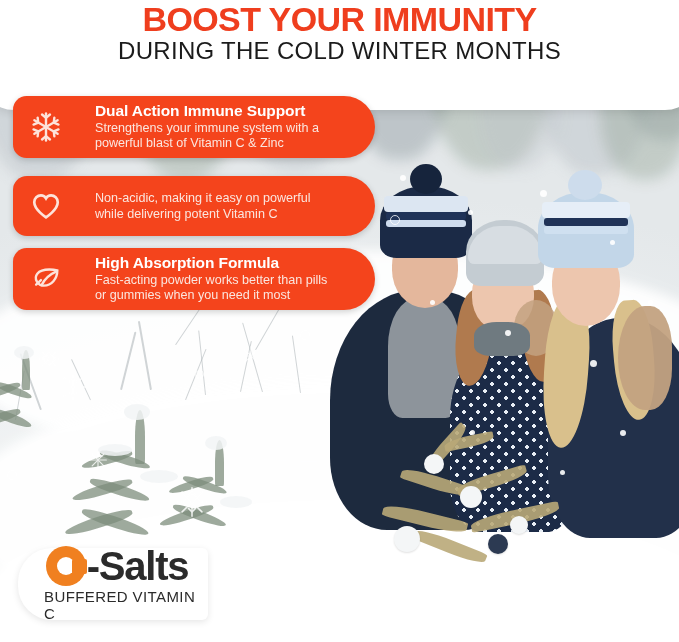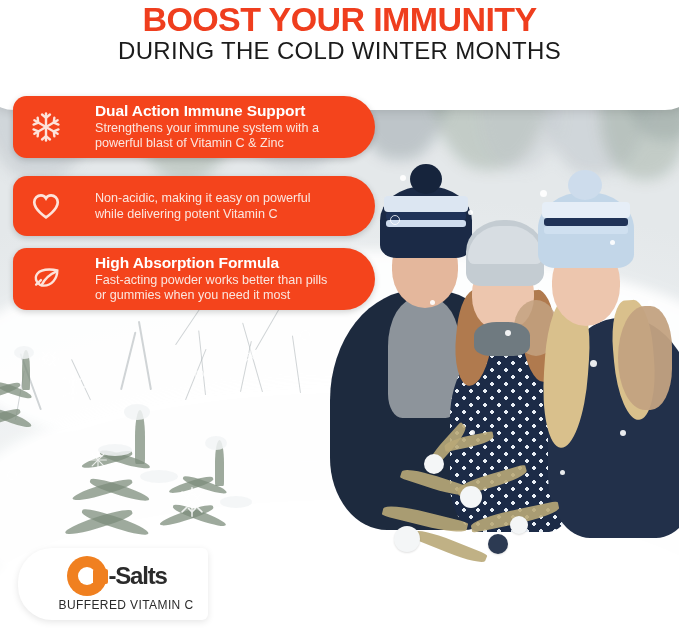--- a/index.html
+++ b/index.html
@@ -256,30 +256,30 @@
   .logo-c::before {
     content: "";
     position: absolute;
     right: -1px; top: 13px;
     width: 15px; height: 15px;
     background: #f08020;
     border-radius: 2px;
     z-index: 2;
   }
   .logo-word {
-    font-size: 24px;
+    font-size: 40px;
     font-weight: bold;
     color: #2b2b2b;
     letter-spacing: -1.2px;
     line-height: 1;
     position: relative;
     z-index: 3;
   }
   .logo-tag {
-    font-size: 12px;
+    font-size: 15px;
     color: #2b2b2b;
     letter-spacing: 0.4px;
     margin-top: 2px;
     margin-left: 26px;
   }
 </style>
 </head>
 <body>
 
 <div id="canvas">

